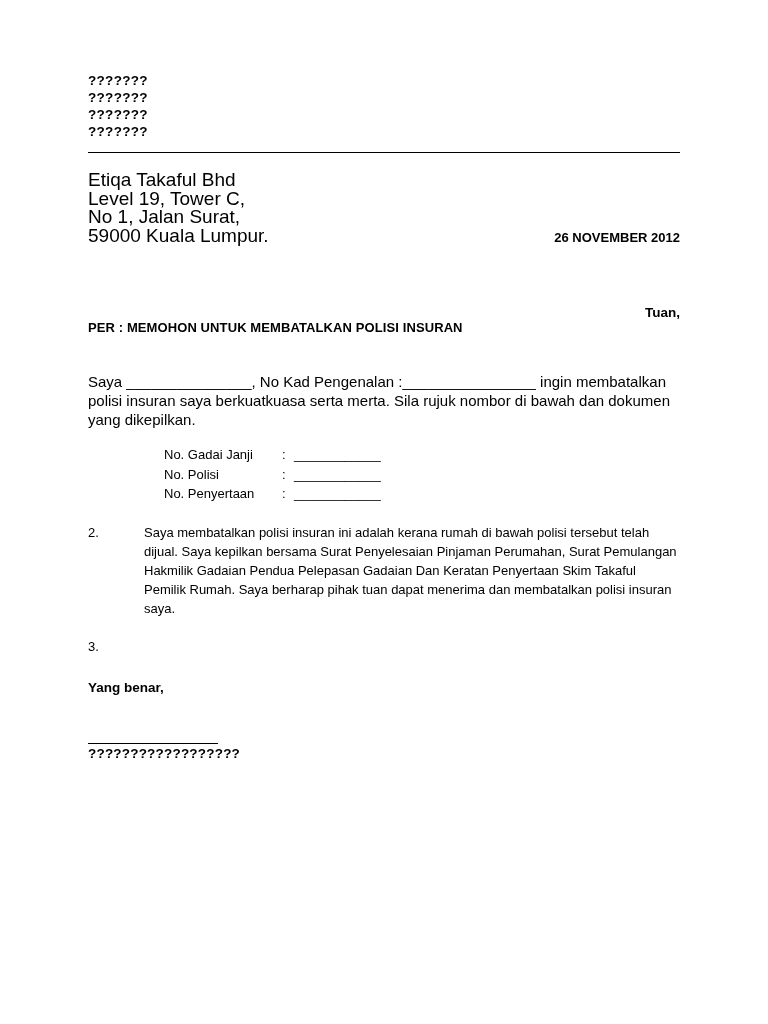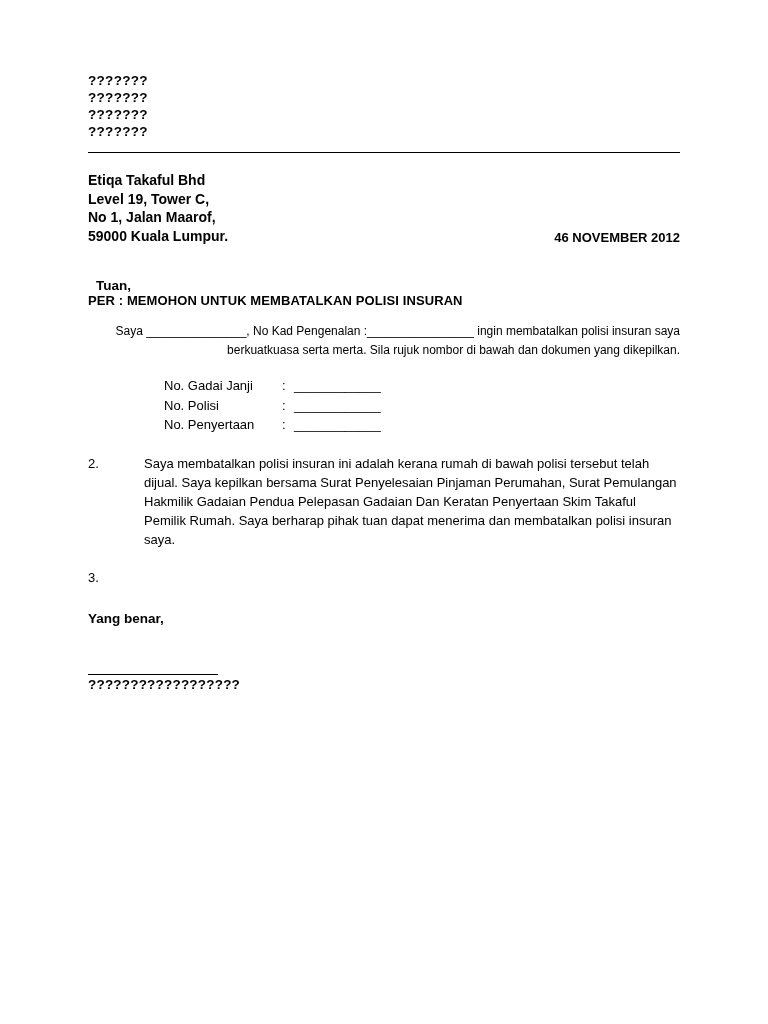--- a/index.html
+++ b/index.html
@@ -42,51 +42,52 @@
     border: none;
     border-top: 1.6px solid #000;
     margin: 12px 0 0 0;
     width: 592px;
   }
   .recipient-row {
     position: relative;
     margin-top: 18px;
   }
   .recipient {
-    font-size: 14px;
-    font-weight: bold;
+    font-size: 19px;
+    font-weight: normal;
     line-height: 18.5px;
   }
   .recipient div {
     white-space: pre;
   }
   .letter-date {
     position: absolute;
     right: 0;
     bottom: 0;
     font-size: 13px;
     font-weight: bold;
     white-space: pre;
   }
   .salutation {
-    margin-top: 33px;
+    margin-top: 60px;
     margin-left: 8px;
     font-size: 13.5px;
     font-weight: bold;
+    text-align: right;
   }
   .subject {
     font-size: 13px;
     font-weight: bold;
     letter-spacing: 0.1px;
   }
   .para {
-    margin-top: 14px;
-    font-size: 12px;
+    margin-top: 37px;
+    font-size: 15px;
     line-height: 19px;
-    text-align: right;
+    text-align: left;
   }
   .para-indent {
     position: relative;
     padding-left: 56px;
     margin-top: 19px;
     font-size: 13px;
     line-height: 19px;
   }
   .para-num {
     position: absolute;
@@ -147,24 +148,24 @@
       <div>???????</div>
       <div>???????</div>
     </div>
 
     <hr class="rule">
 
     <div class="recipient-row">
       <div class="recipient">
         <div>Etiqa Takaful Bhd</div>
         <div>Level 19, Tower C,</div>
-        <div>No 1, Jalan Maarof,</div>
+        <div>No 1, Jalan Surat,</div>
         <div>59000 Kuala Lumpur.</div>
       </div>
-      <div class="letter-date">46 NOVEMBER 2012</div>
+      <div class="letter-date">26 NOVEMBER 2012</div>
     </div>
 
     <div class="salutation">Tuan,</div>
 
     <div class="subject">PER : MEMOHON UNTUK MEMBATALKAN POLISI INSURAN</div>
 
     <div class="para">Saya _______________, No Kad Pengenalan :________________  ingin membatalkan polisi insuran saya berkuatkuasa serta merta. Sila rujuk nombor di bawah dan dokumen yang dikepilkan.</div>
 
     <div class="ref-list">
       <div class="ref-row">

